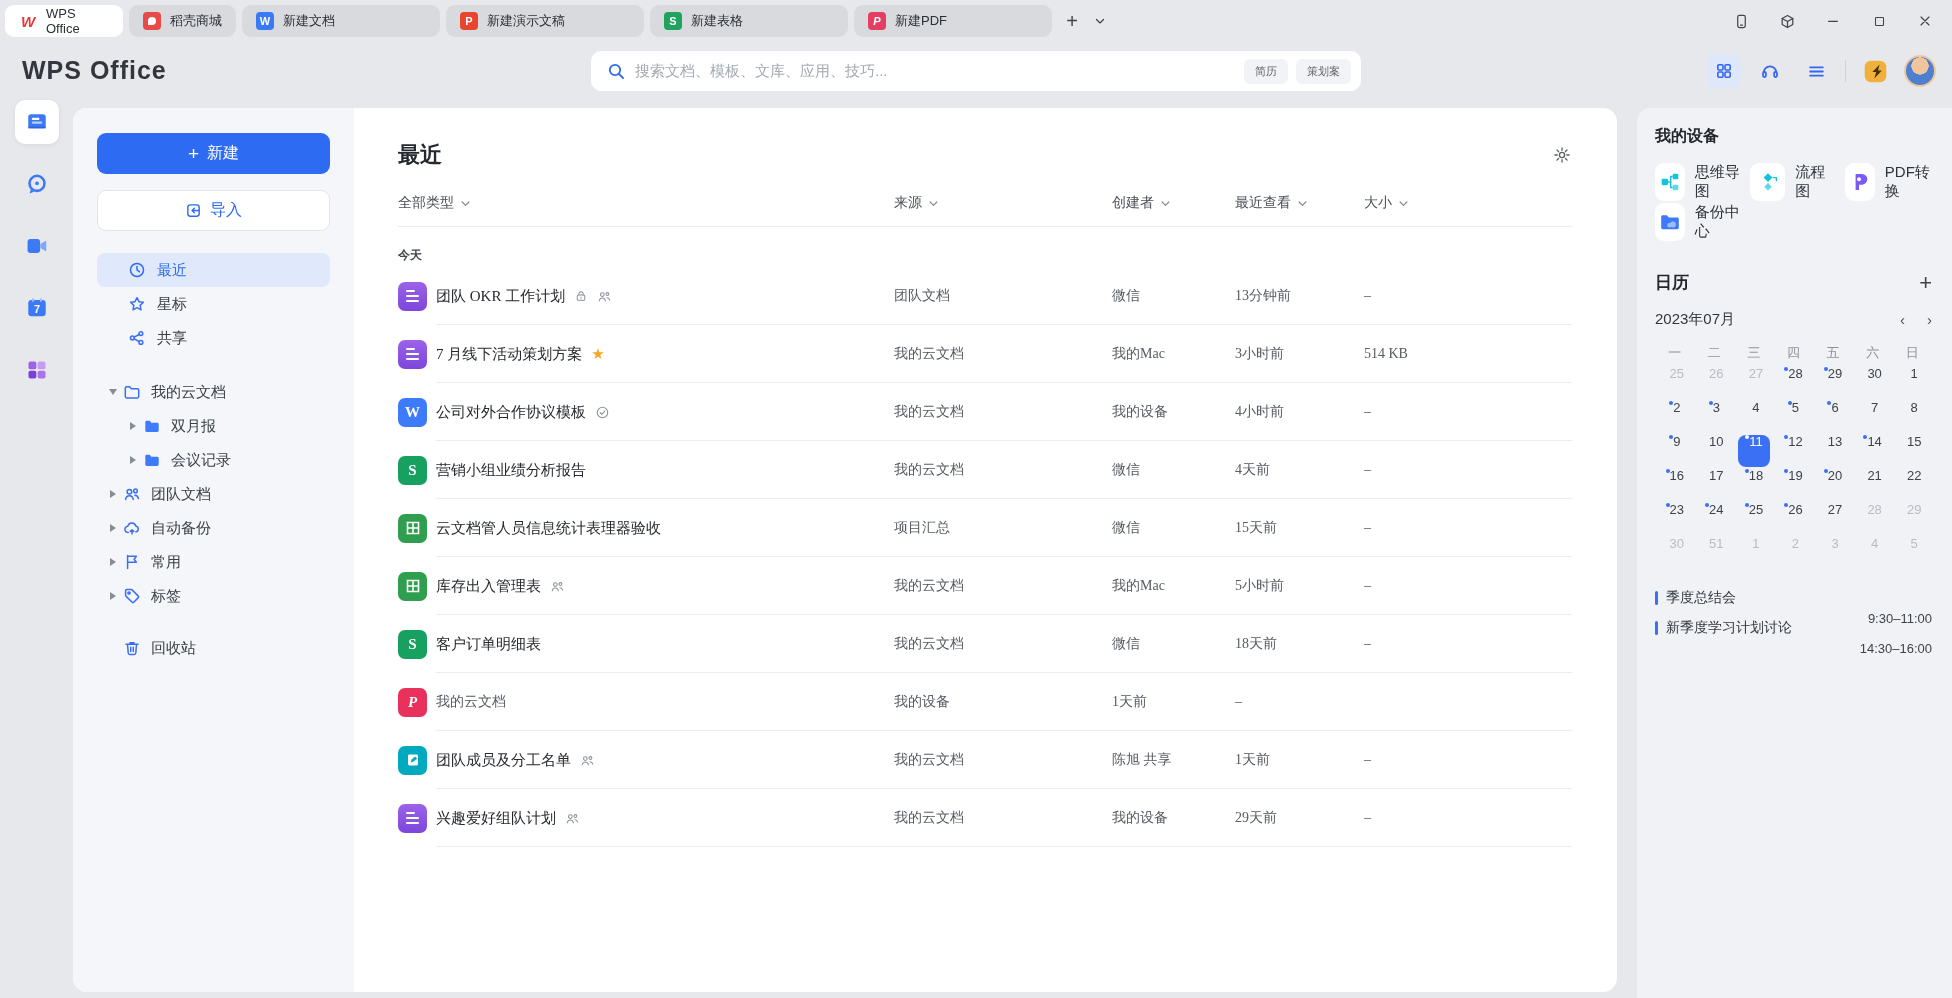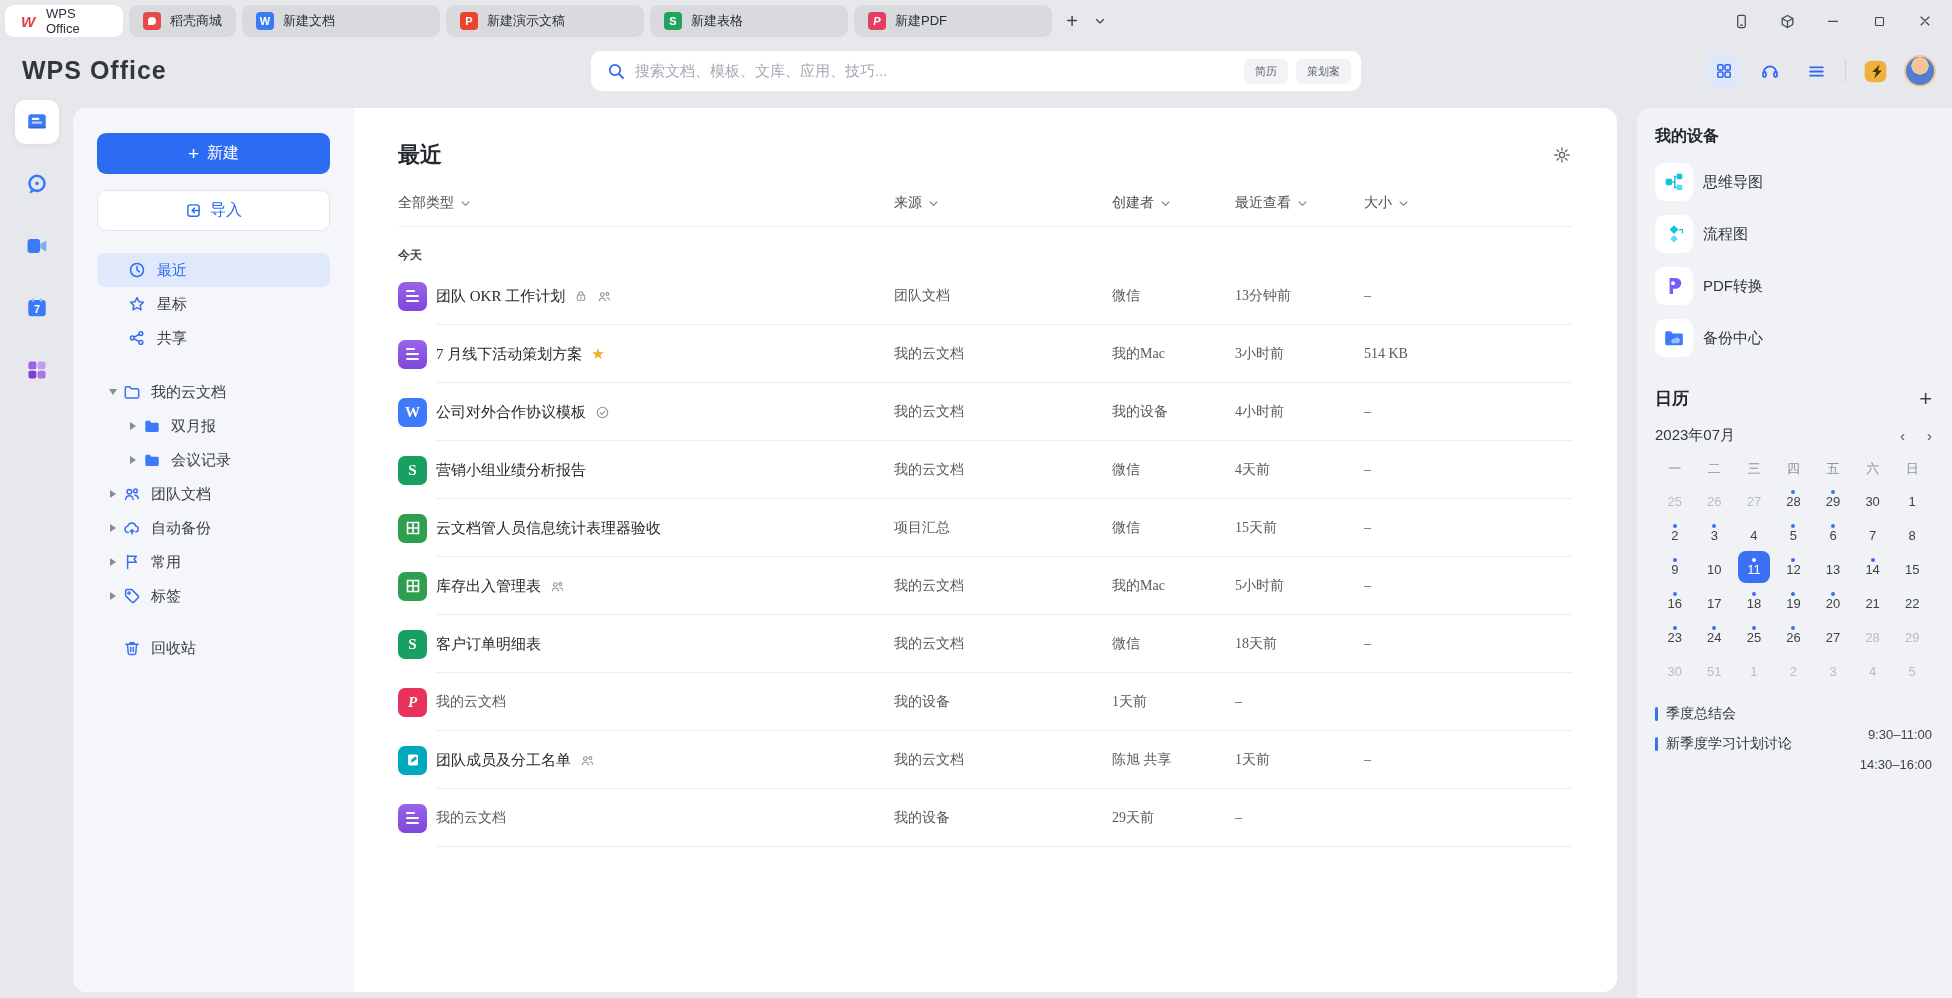--- a/index.html
+++ b/index.html
@@ -82,32 +82,32 @@
   .ft-doc .bars { display:flex; flex-direction:column; gap:2.5px; }
   .ft-doc .bars i { display:block; height:2.5px; border-radius:2px; background:#fff; }
   .fname { display:flex; align-items:center; gap:9px; font-size:15px; color:#26292e; padding-right:12px; }
   .fbadge { display:flex; align-items:center; color:#979da5; }
   .fb-star { color:#f6a922; font-size:15px; line-height:1; }
   .fcell { font-size:14px; color:#565b62; }
 
   
   .rpanel { position:absolute; left:1637px; top:108px; right:0; bottom:0; background:#f0f2f6; border-radius:14px 0 0 0; padding:18px 20px 0 18px; }
   .rp-h { font-size:16px; font-weight:bold; color:#23272d; }
-  .tools { display:grid; grid-template-columns:1fr; gap:14px 8px; margin-top:16px;text-align:right; }
+  .tools { display:grid; grid-template-columns:1fr 1fr 1fr; gap:2px 8px; margin-top:16px; }
   .tool { display:flex; align-items:center; gap:10px; font-size:15px; color:#2f343a; }
   .tool .chip { width:38px; height:38px; background:#fff; border-radius:9px; display:flex; align-items:center; justify-content:center; }
   .cal-head { margin-top:30px; display:flex; align-items:center; justify-content:space-between; }
   .cal-plus { font-size:22px; color:#3f444a; line-height:1; }
   .cal-month-row { margin-top:16px; display:flex; align-items:center; justify-content:space-between; }
   .cal-month { font-size:15px; color:#32373d; }
   .cal-arrows { display:flex; gap:22px; font-size:15px; color:#4a4f55; }
   .cal-grid { margin-top:12px; display:grid; grid-template-columns:repeat(7,1fr); row-gap:1px; }
   .wd { text-align:center; font-size:13px; color:#8d939b; height:24px; line-height:24px; }
   .day { height:33px; display:flex; align-items:center; justify-content:center; }
-  .day .box { width:32px; height:32px; display:flex; flex-direction:column; align-items:center; justify-content:center; border-radius:8px; }
+  .day .box { width:32px; height:32px; display:flex; flex-direction:row; align-items:flex-start; justify-content:center; border-radius:8px; }
   .day .dot { width:4px; height:4px; border-radius:50%; margin-bottom:1px; background:transparent; }
   .day.hasdot .dot { background:#3b70f5; }
   .day .num { font-size:13px; color:#3e434a; line-height:13px; }
   .day.muted .num { color:#b8bcc3; }
   .day.sel .box { background:#3b70f5; }
   .day.sel .num { color:#fff; }
   .day.sel .dot { background:#fff; }
   .events { margin-top:14px; }
   .event { display:flex; align-items:center; height:30px; }
   .event .bar { width:3px; height:14px; background:#3b70f5; border-radius:2px; margin-right:8px; }
@@ -637,20 +637,31 @@
         <div class="frow">
           <span>
             <span class="ftile ft-doc">
               <span class="bars">
                 <i style="width:9px"></i>
                 <i style="width:13px"></i>
                 <i style="width:13px"></i>
               </span>
             </span>
           </span>
+          <span class="fname">
+            <span>兴趣爱好组队计划</span>
+            <span class="fbadge">
+              <svg width="15" height="15" viewBox="0 0 18 18" class="ico-gray">
+                <circle cx="6.4" cy="6.7" r="2.2"></circle>
+                <path d="M2.7 14.2c.4-2.2 1.9-3.5 3.7-3.5s3.3 1.3 3.7 3.5"></path>
+                <circle cx="12.5" cy="6" r="1.7"></circle>
+                <path d="M12 10.4c1.7.1 2.9 1.3 3.3 3.1"></path>
+              </svg>
+            </span>
+          </span>
           <span class="fcell">我的云文档</span>
           <span class="fcell">我的设备</span>
           <span class="fcell">29天前</span>
           <span class="fcell">–</span>
         </div>
       </div>
   </div>
 </div>
 
 <div class="rpanel">

